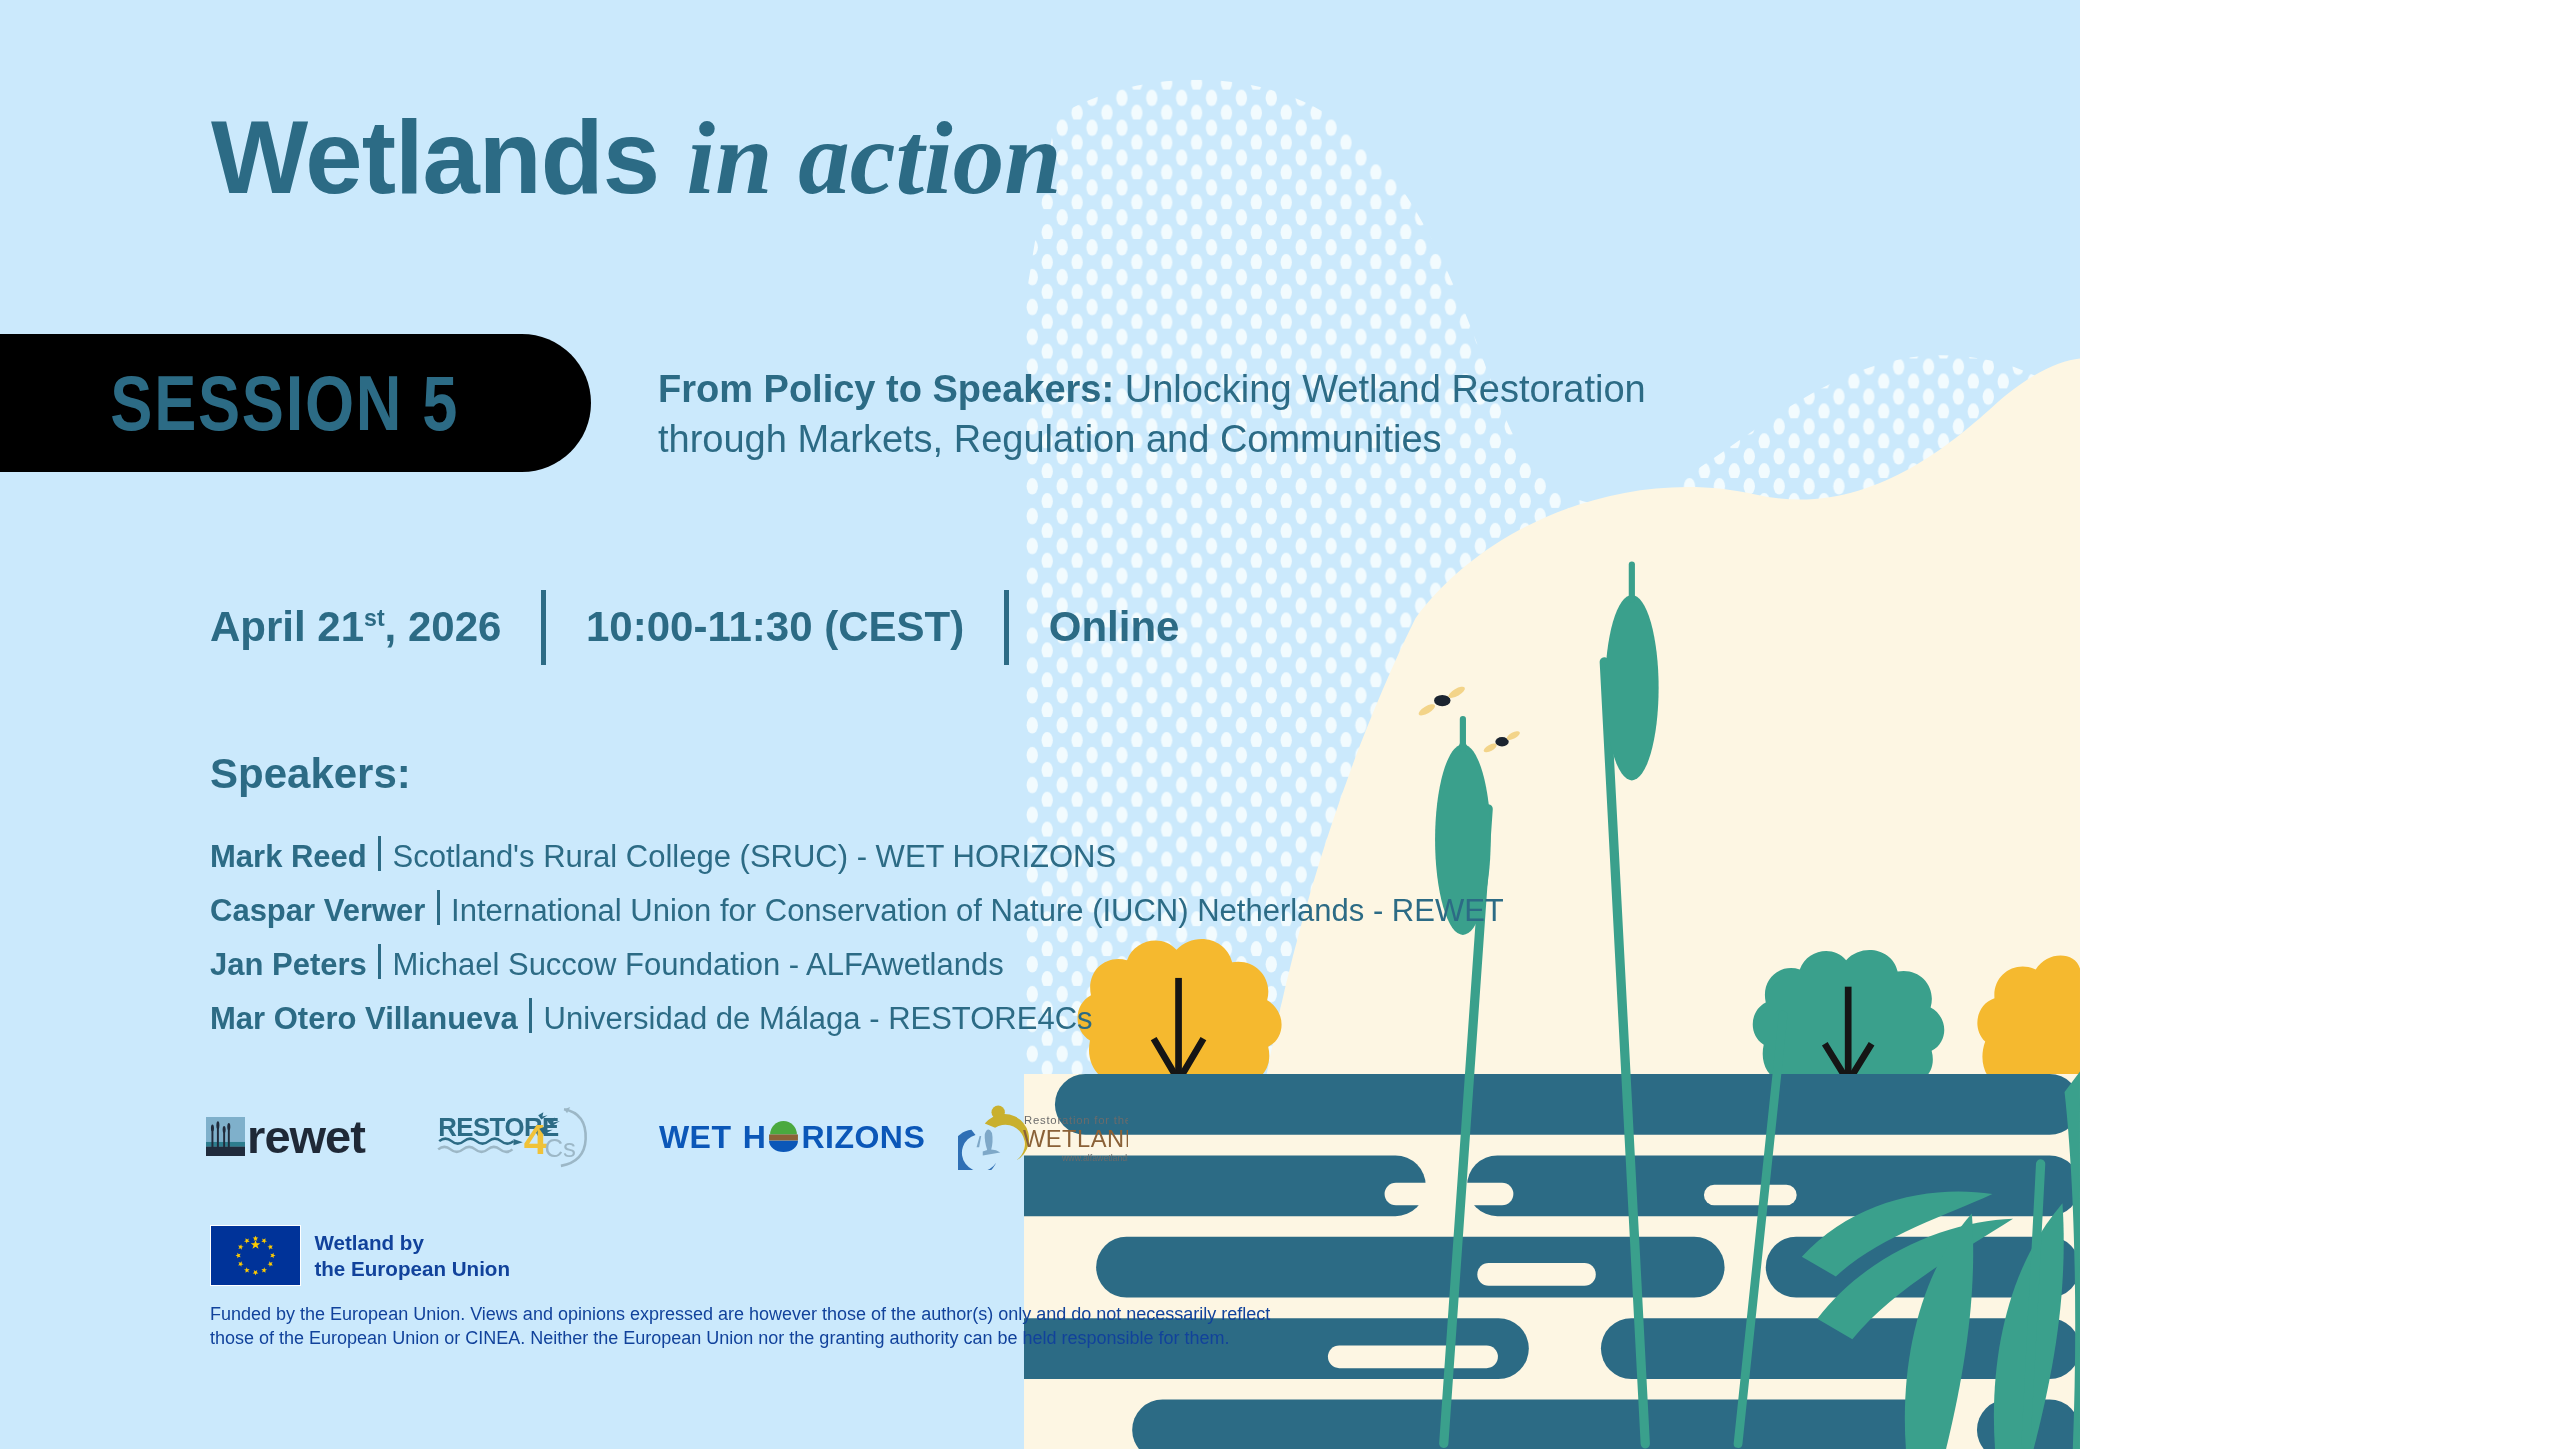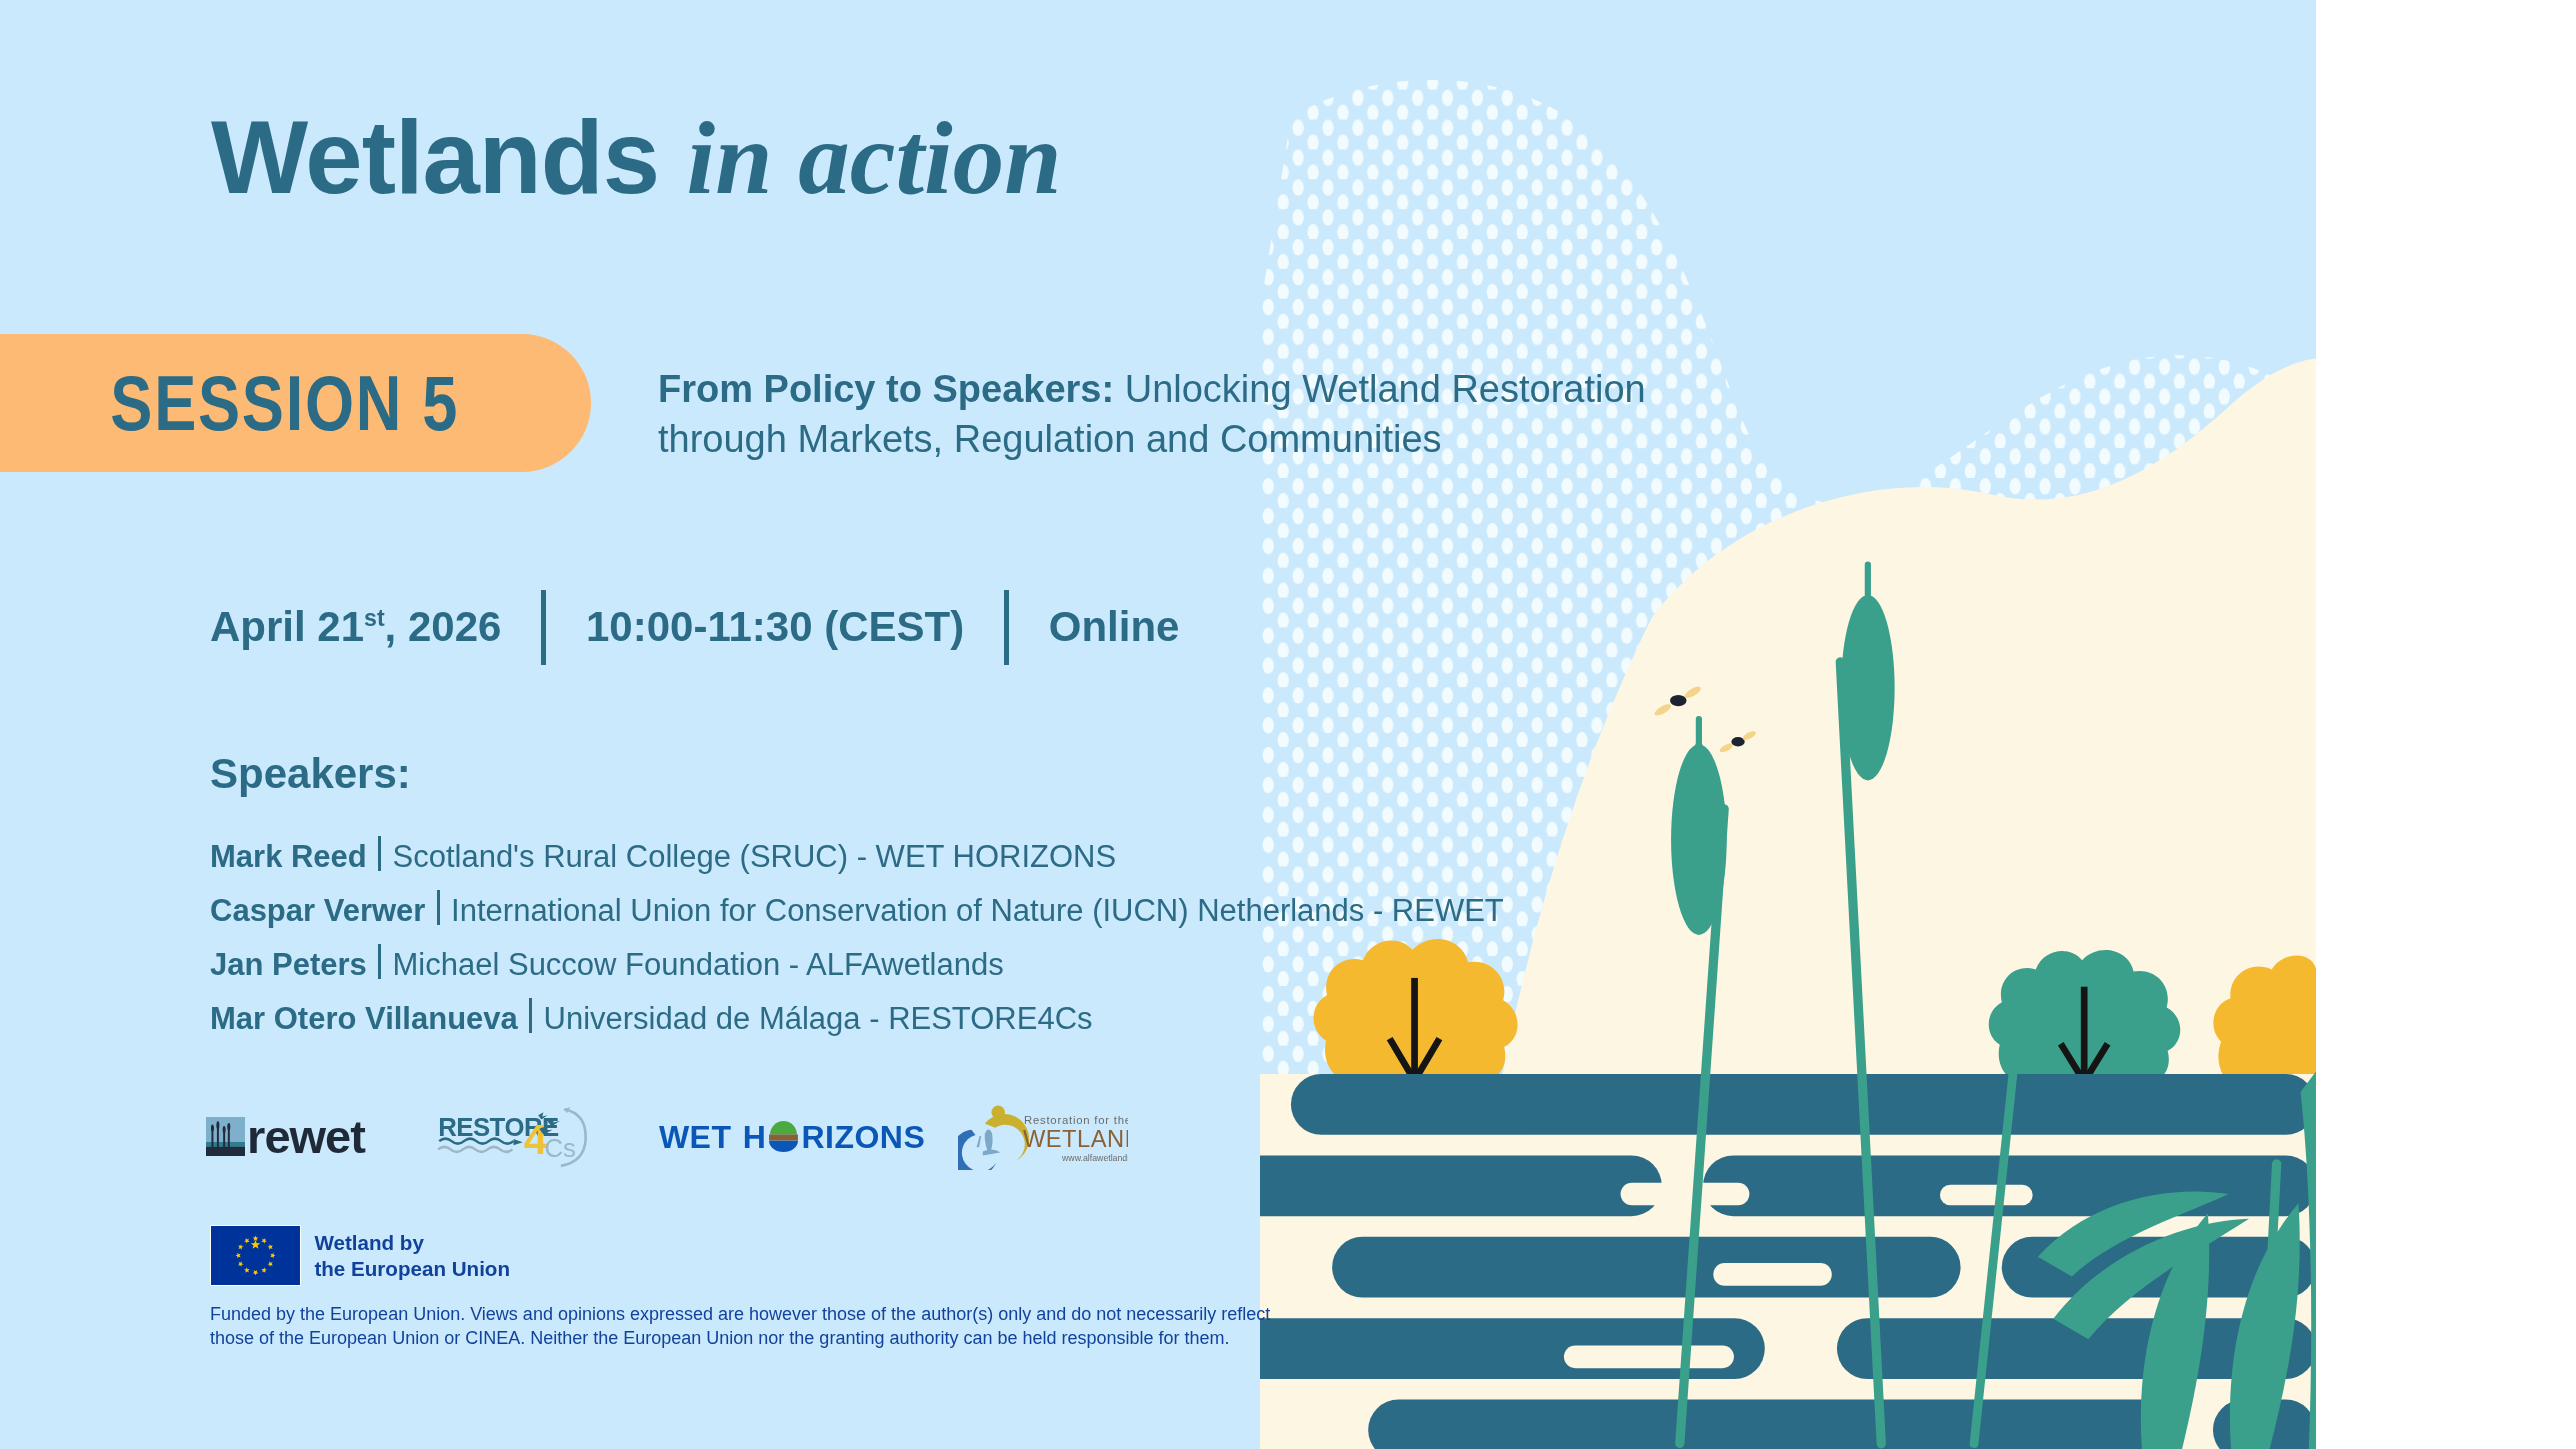--- a/index.html
+++ b/index.html
@@ -2,21 +2,21 @@
 <html style="font-size:8.2px"><head>
 <meta charset="utf-8">
 <style>
   html, body {
     margin: 0;
     padding: 0;
     background: #ffffff;
   }
   #poster {
     position: relative;
-    width: 2316px;
+    width: 2080px;
     height: 1449px;
     background: #cbe9fc;
     overflow: hidden;
     font-family: "Liberation Sans", sans-serif;
     -webkit-font-smoothing: antialiased;
   }
 
   
   .illo {
     position: absolute;
@@ -53,21 +53,21 @@
     font-weight: 700;
     letter-spacing: 0px;
   }
 
   .session-badge {
     position: absolute;
     left: 0;
     top: 334px;
     width: 591px;
     height: 138px;
-    background: #fdba74;
+    background: #000000;
     border-top-right-radius: 69px;
     border-bottom-right-radius: 69px;
     display: flex;
     align-items: center;
     justify-content: center;
     padding-right: 20.6px;
     box-sizing: border-box;
   }
   .session-badge .sess-label {
     font-size: 77px;

